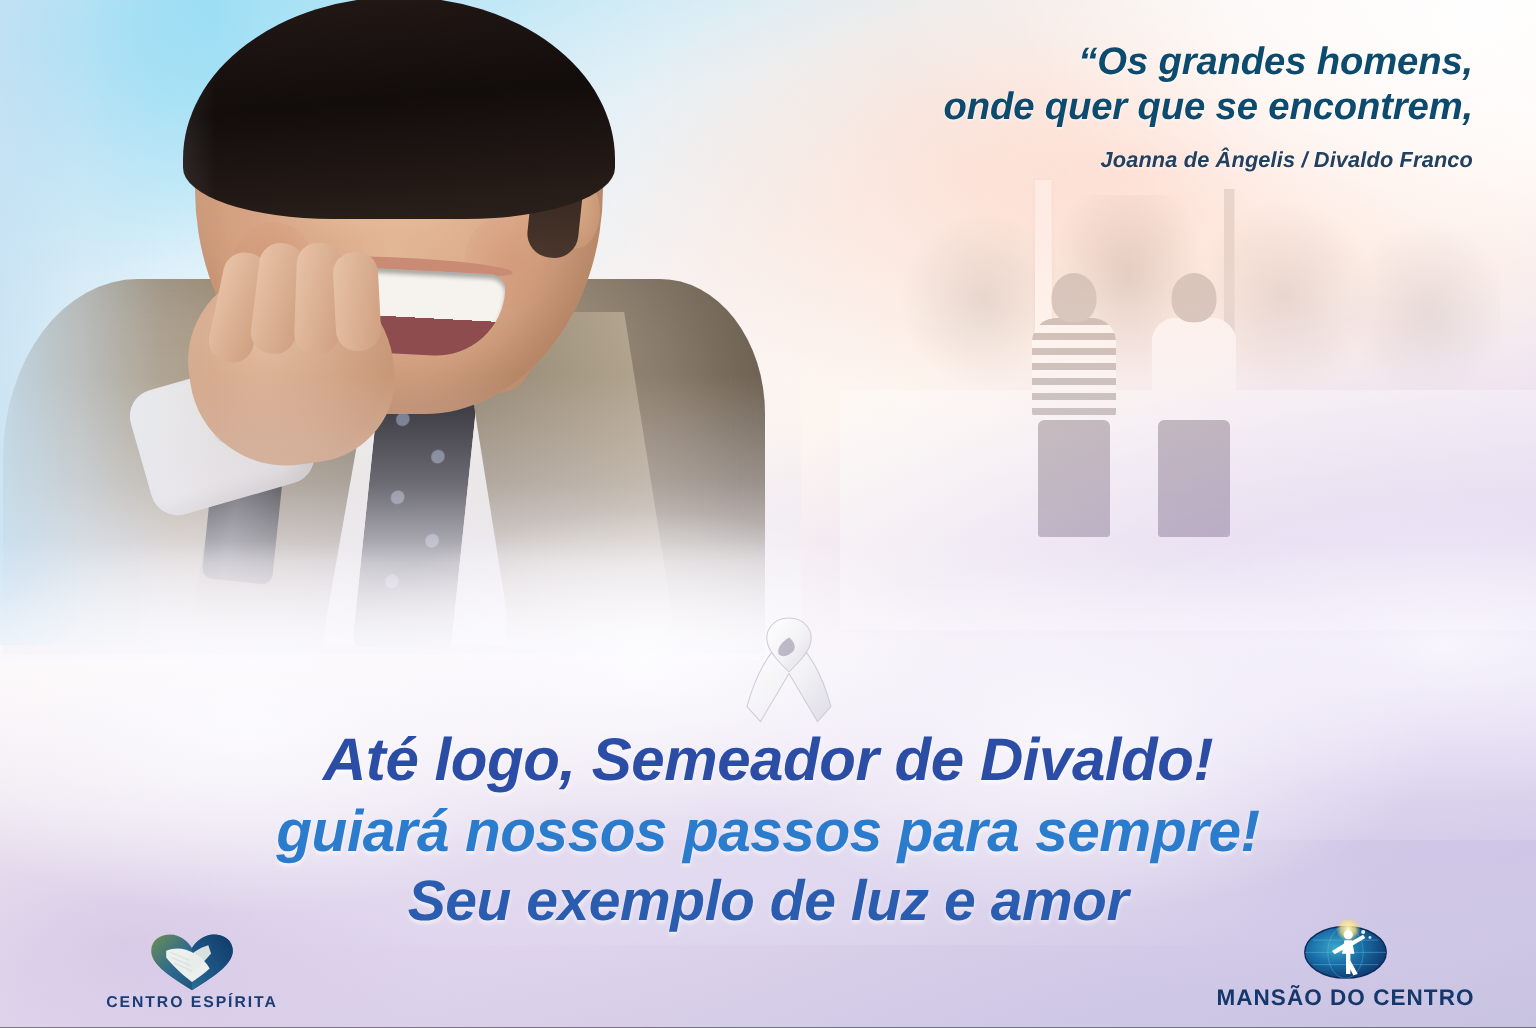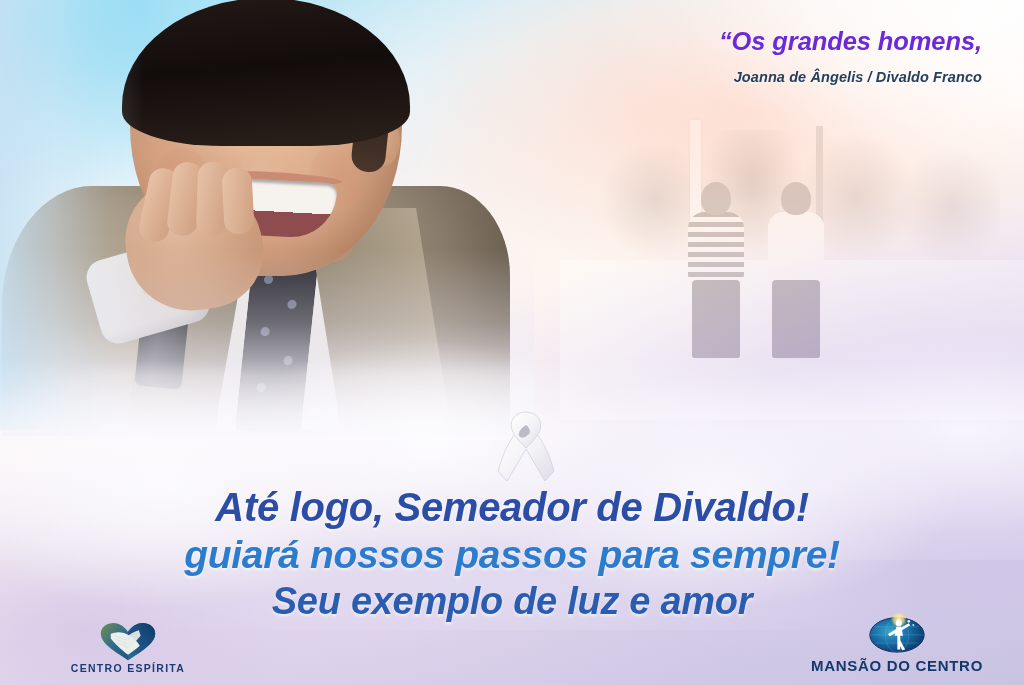--- a/index.html
+++ b/index.html
@@ -406,21 +406,21 @@
     right: 42px;
     top: 26px;
     width: 520px;
     text-align: right;
   }
   .quote-line {
     font-style: italic;
     font-weight: bold;
     font-size: 25.5px;
     line-height: 30px;
-    color: #6d28d9;
+    color: #0c4a6e;
     letter-spacing: -0.1px;
     white-space: nowrap;
     text-shadow: 0 1px 2px rgba(255,255,255,0.85);
   }
   .quote-author {
     margin-top: 13px;
     font-style: italic;
     font-weight: bold;
     font-size: 14.5px;
     color: #24405f;
@@ -553,20 +553,21 @@
     <div class="finger f4"></div>
   </div>
   <div class="portrait-fade"></div>
   <div class="portrait-fade-l"></div>
 
   <div class="clouds"></div>
   <div class="clouds-soft"></div>
 
   <div class="quote-block">
     <div class="quote-line">“Os grandes homens,</div>
+    <div class="quote-line">onde quer que se encontrem,</div>
     <div class="quote-author">Joanna de Ângelis / Divaldo Franco</div>
   </div>
 
   <div class="ribbon">
     <svg viewBox="0 0 62 76" width="62" height="76" aria-hidden="true">
       <defs>
         <linearGradient id="rg" x1="0" y1="0" x2="1" y2="1">
           <stop offset="0%" stop-color="#ffffff"></stop>
           <stop offset="55%" stop-color="#f3f2f6"></stop>
           <stop offset="100%" stop-color="#dedce6"></stop>

